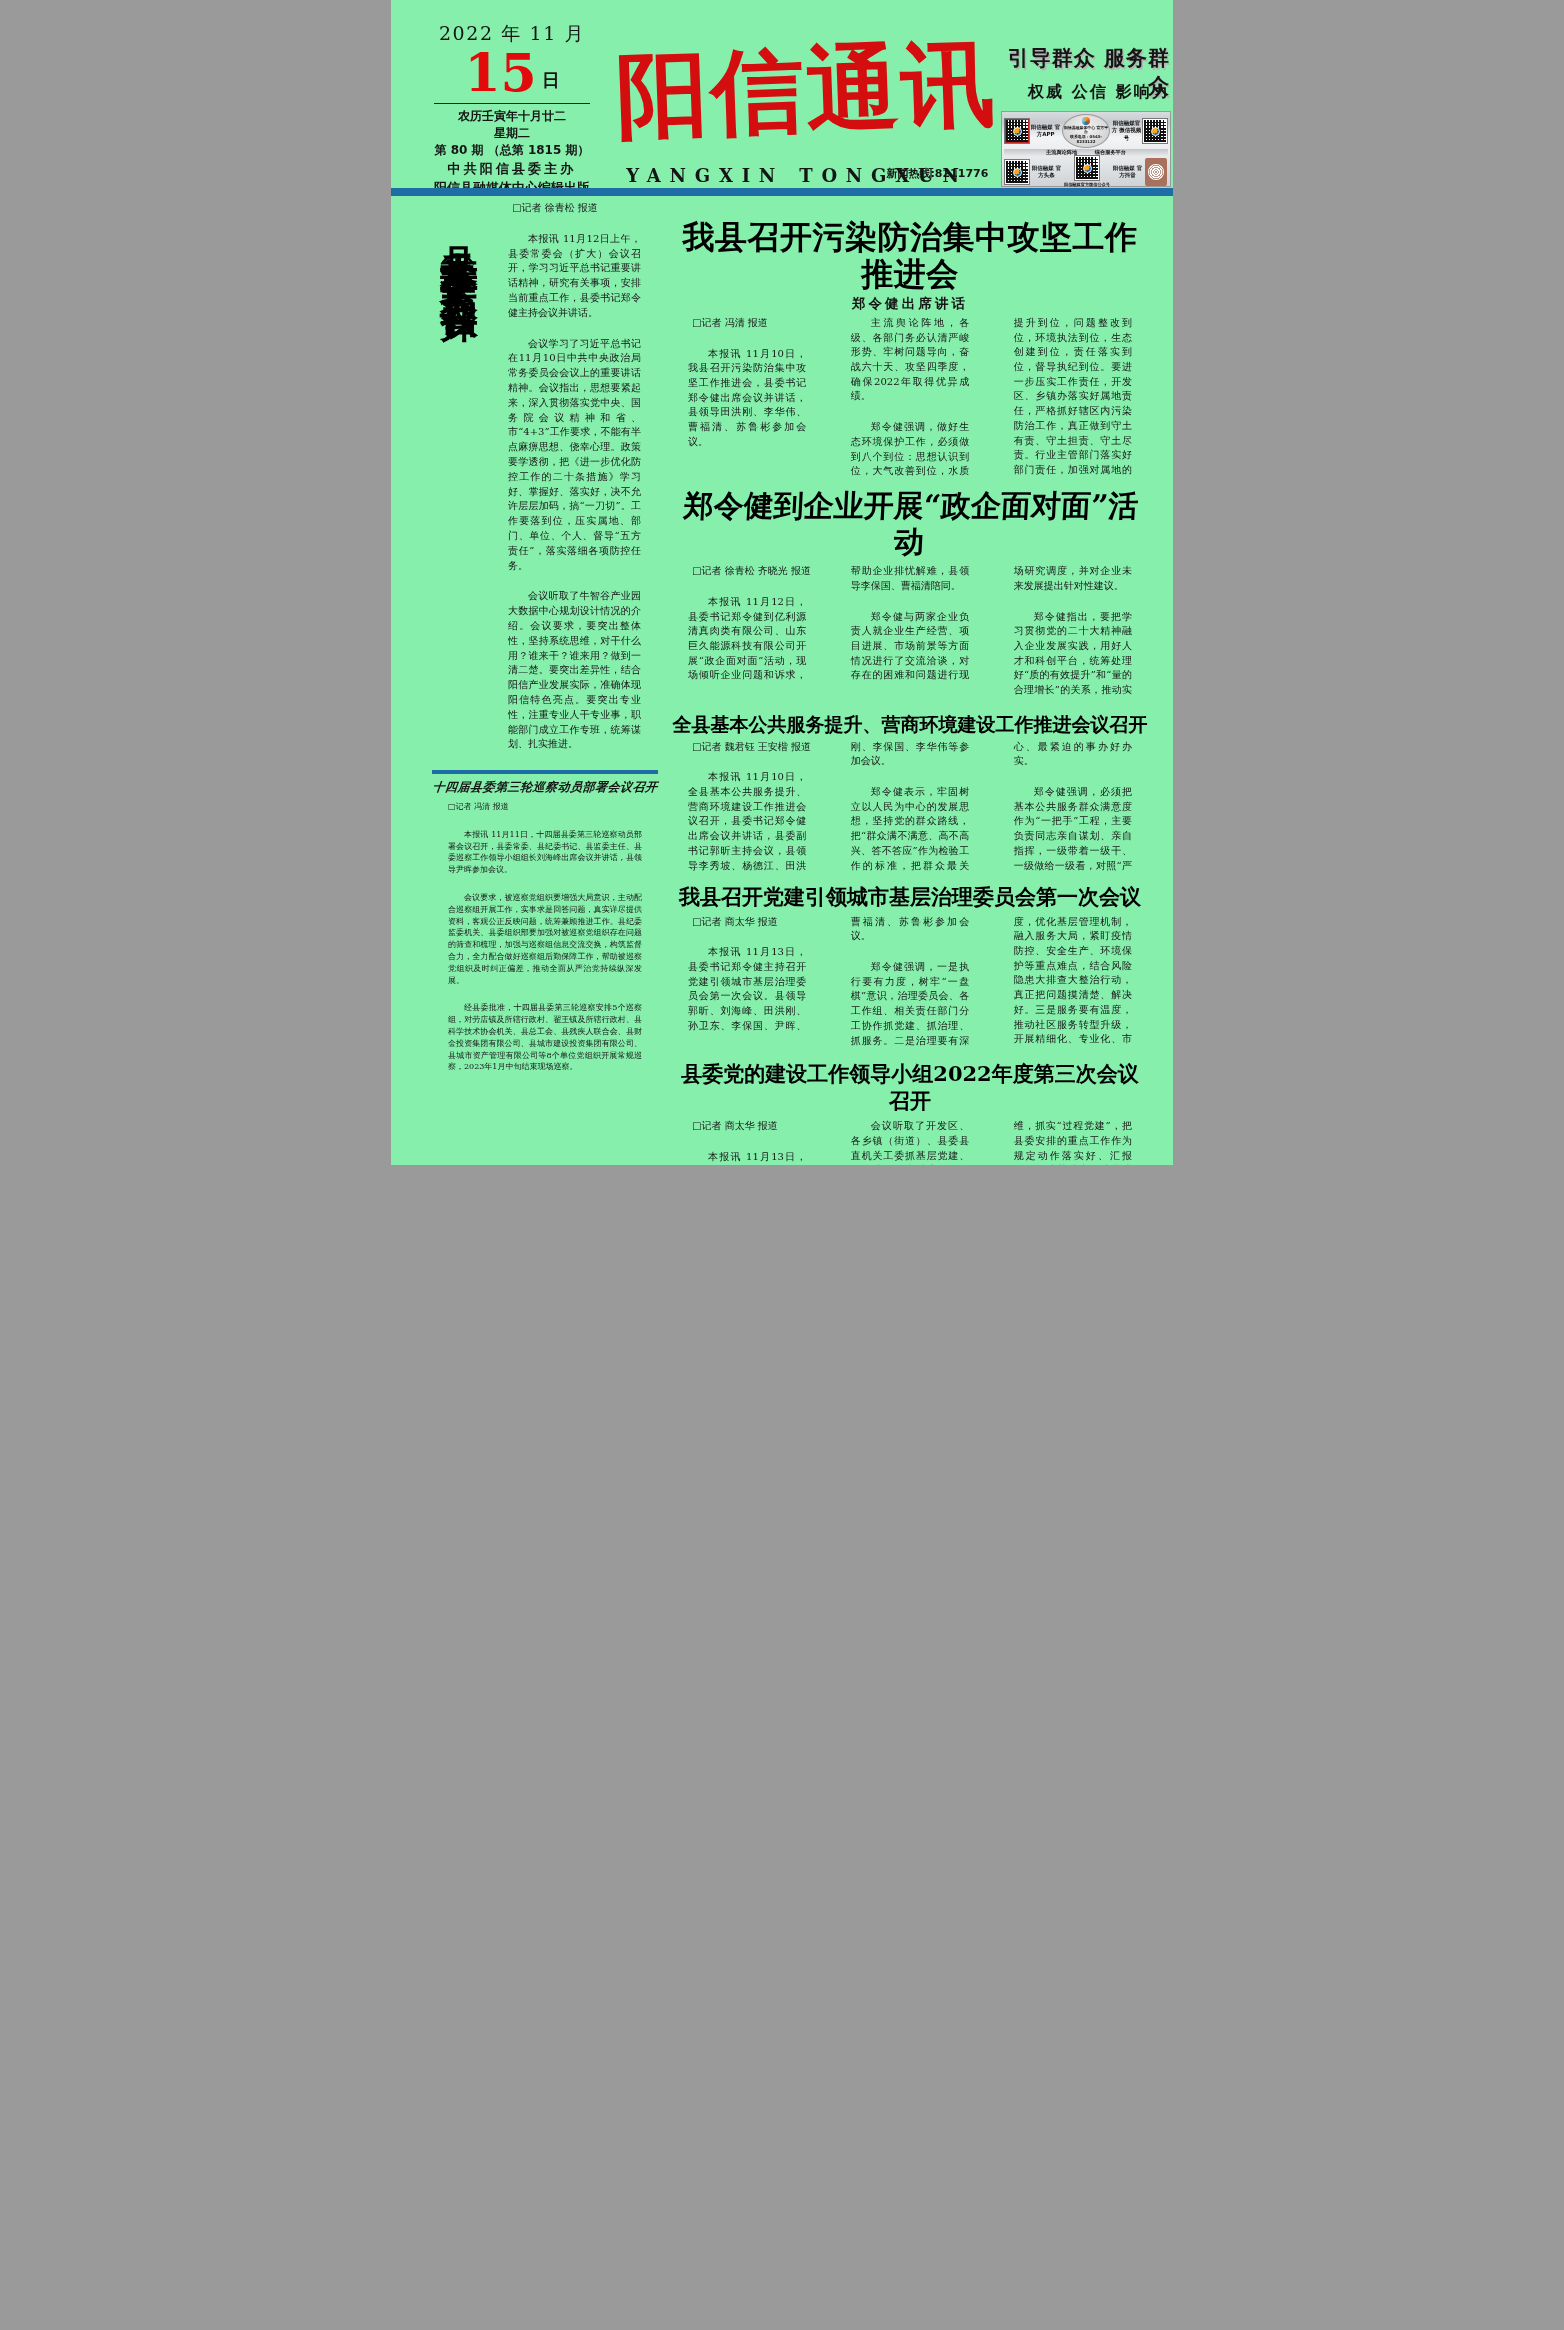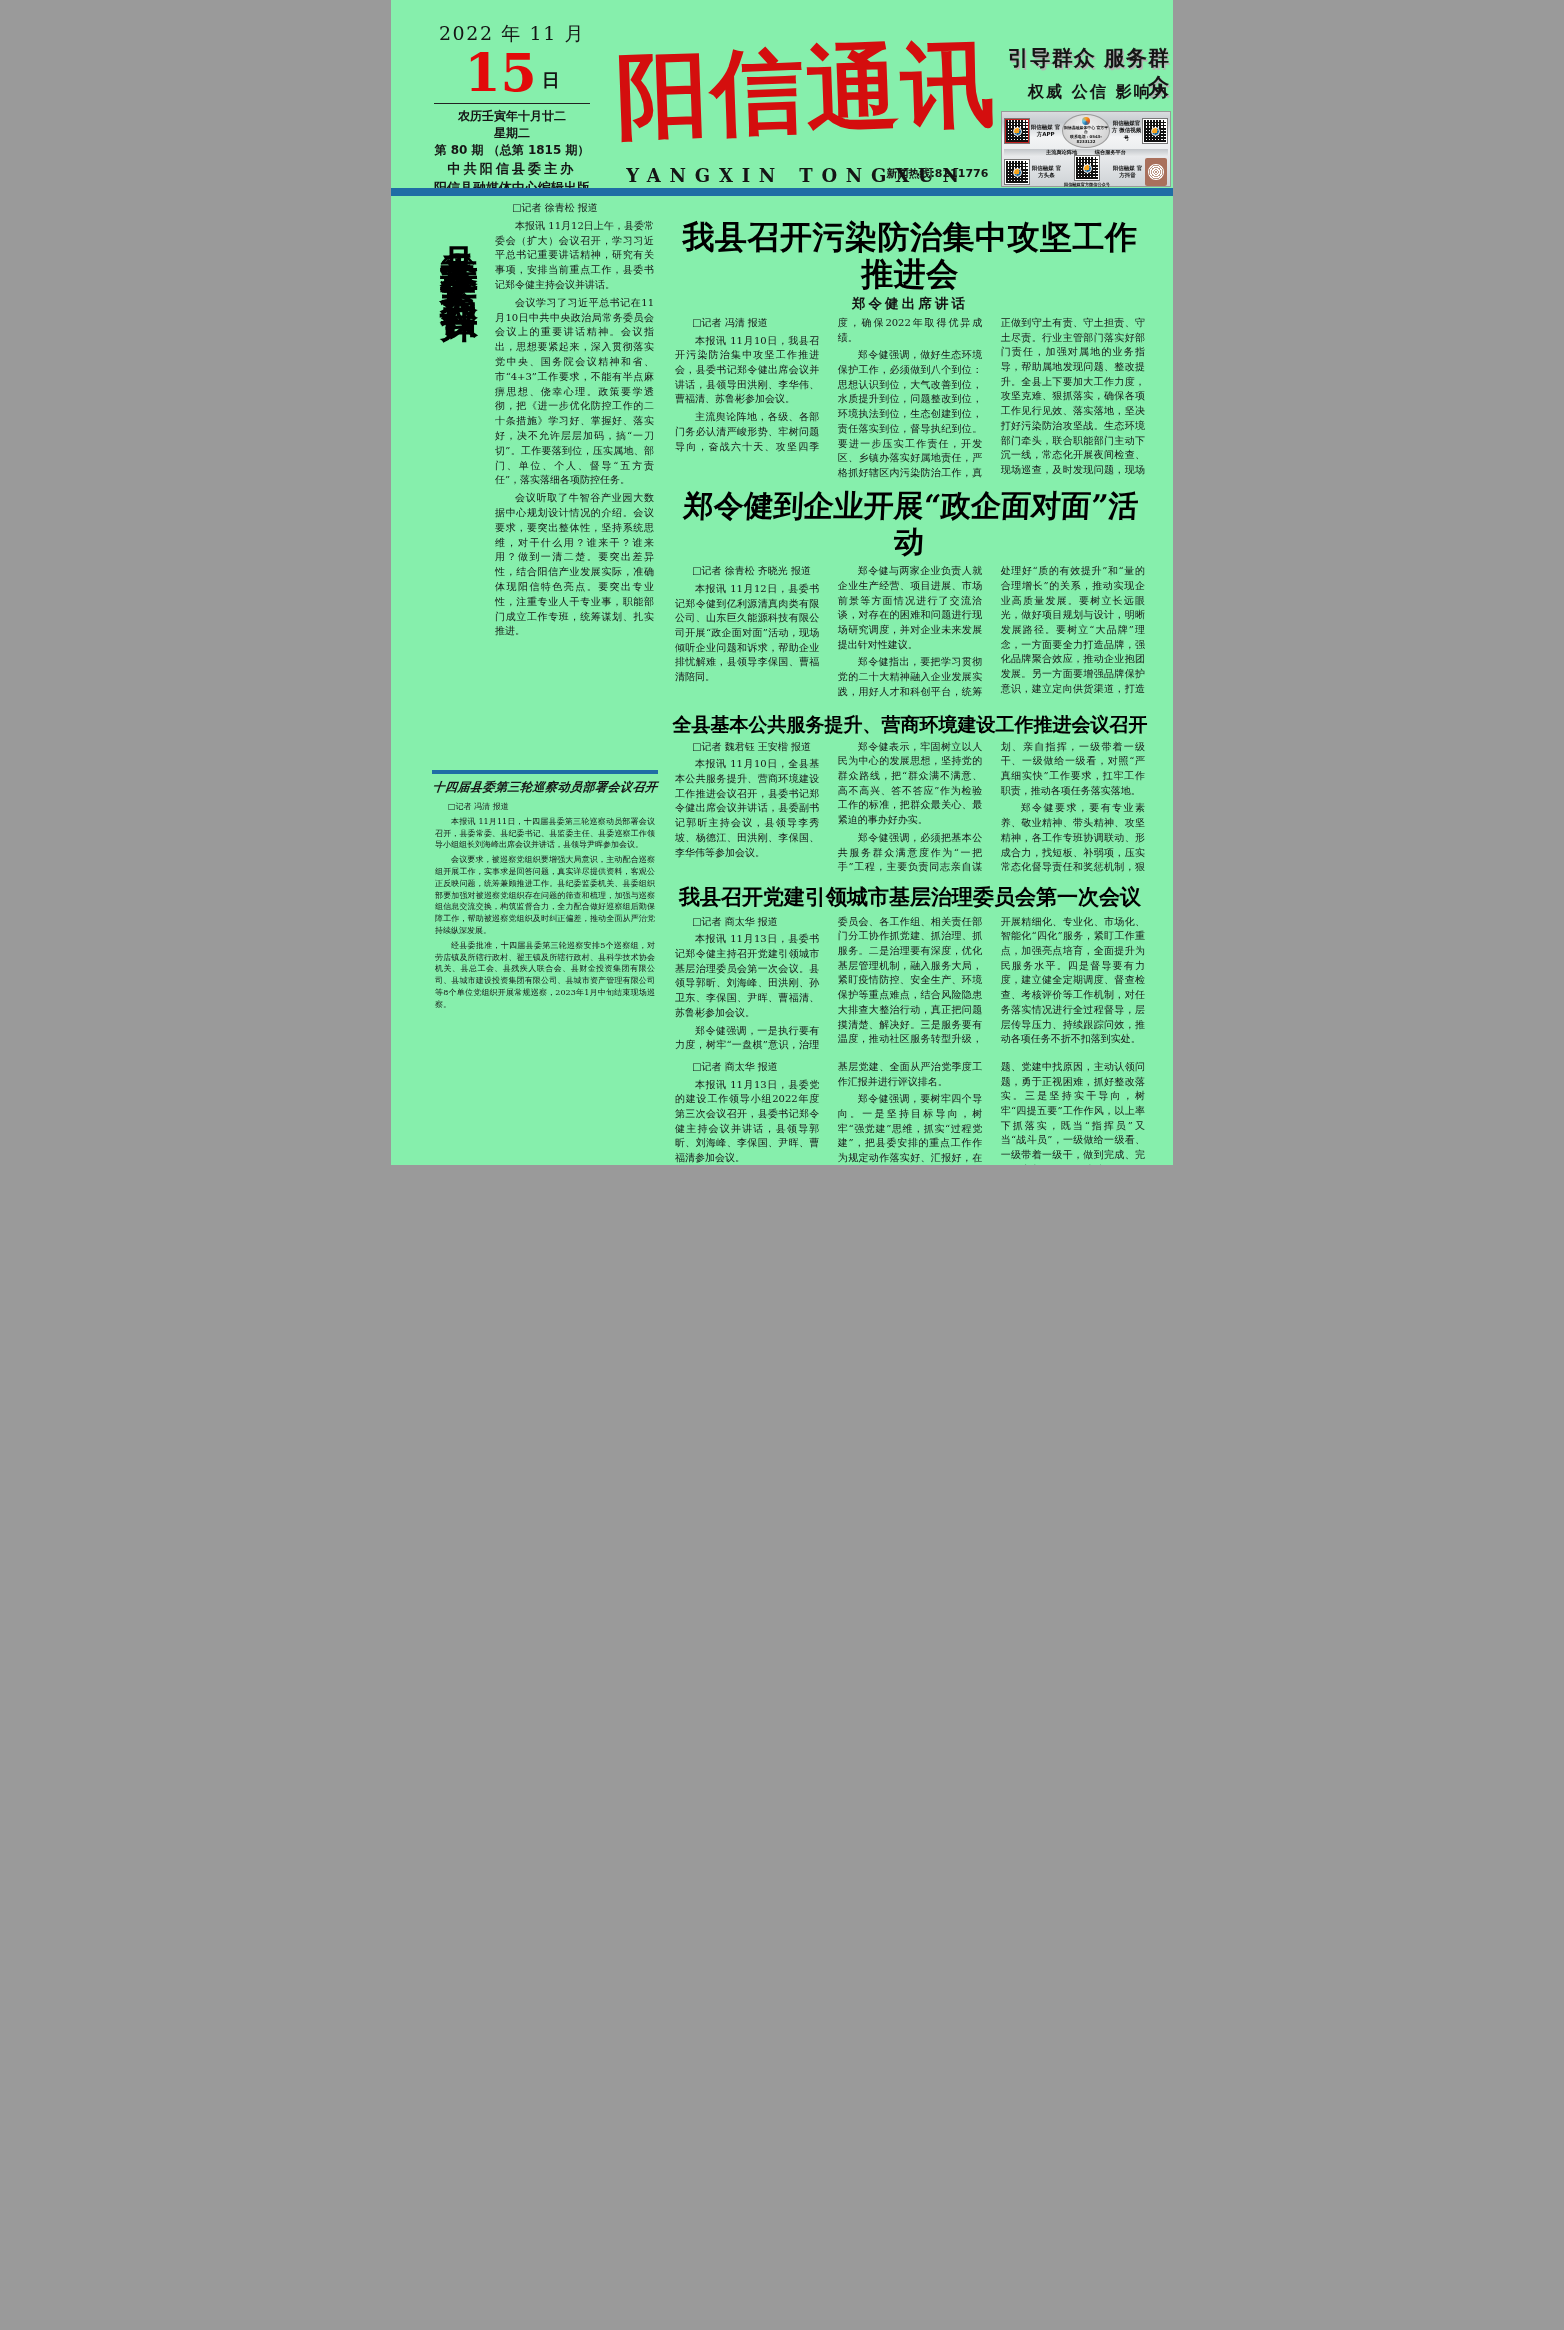--- a/index.html
+++ b/index.html
@@ -61,21 +61,21 @@
   .blue-bar{position:absolute;left:0;top:188px;width:782px;height:7.8px;background:#1f6da5;}
 
   
   .left-col{position:absolute;left:41px;top:201px;width:226px;}
   .left-article{position:relative;height:566px;overflow:hidden;}
   .v-headline{position:absolute;left:0;top:14.6px;writing-mode:vertical-rl;
         font-family:"DejaVu Sans","Liberation Sans",sans-serif;font-weight:900;
         font-size:38px;line-height:54px;letter-spacing:5.2px;color:#000;}
   .left-body{margin-left:60px;width:165px;font-size:10px;line-height:14.8px;text-align:justify;}
   .byline{text-indent:2em;margin:0 0 1px 0;font-size:inherit;}
-  .para{margin:3px;text-indent:2em;}
+  .para{margin:16px;text-indent:2em;}
 
   .blue-divider{height:3.6px;background:#1f6da5;margin:3.1px 0 5.2px 0;}
 
   .lb-headline{font-style:italic;font-weight:900;font-size:12px;letter-spacing:0.5px;
         text-align:center;transform:skewX(-6deg);margin:3.1px 0 5.2px 0;}
   .lb-body{font-size:8px;line-height:11.8px;text-align:justify;height:316px;overflow:hidden;}
   .lb-body .byline{font-size:8px;}
 
   
   .right-region{position:absolute;left:281px;top:201px;width:476px;}
@@ -227,20 +227,21 @@
       <h2 class="h-serif">我县召开党建引领城市基层治理委员会第一次会议</h2>
       <div class="cols">
         <p class="byline">□记者 商太华 报道</p>
 
       <p class="para">本报讯 11月13日，县委书记郑令健主持召开党建引领城市基层治理委员会第一次会议。县领导郭昕、刘海峰、田洪刚、孙卫东、李保国、尹晖、曹福清、苏鲁彬参加会议。</p>
           <p class="para">郑令健强调，一是执行要有力度，树牢“一盘棋”意识，治理委员会、各工作组、相关责任部门分工协作抓党建、抓治理、抓服务。二是治理要有深度，优化基层管理机制，融入服务大局，紧盯疫情防控、安全生产、环境保护等重点难点，结合风险隐患大排查大整治行动，真正把问题摸清楚、解决好。三是服务要有温度，推动社区服务转型升级，开展精细化、专业化、市场化、智能化“四化”服务，紧盯工作重点，加强亮点培育，全面提升为民服务水平。四是督导要有力度，建立健全定期调度、督查检查、考核评价等工作机制，对任务落实情况进行全过程督导，层层传导压力、持续跟踪问效，推动各项任务不折不扣落到实处。</p>
         </div>
     </section>
 
     <section class="article art5">
+      <h2 class="h-serif">县委党的建设工作领导小组2022年度第三次会议召开</h2>
       <div class="cols">
         <p class="byline">□记者 商太华 报道</p>
 
       <p class="para">本报讯 11月13日，县委党的建设工作领导小组2022年度第三次会议召开，县委书记郑令健主持会议并讲话，县领导郭昕、刘海峰、李保国、尹晖、曹福清参加会议。</p>
           <p class="para">会议听取了开发区、各乡镇（街道）、县委县直机关工委抓基层党建、全面从严治党季度工作汇报并进行评议排名。</p>
           <p class="para">郑令健强调，要树牢四个导向。一是坚持目标导向，树牢“强党建”思维，抓实“过程党建”，把县委安排的重点工作作为规定动作落实好、汇报好，在此基础上打造党建特色品牌。二是坚持问题导向，在工作中找问题、党建中找原因，主动认领问题，勇于正视困难，抓好整改落实。三是坚持实干导向，树牢“四提五要”工作作风，以上率下抓落实，既当“指挥员”又当“战斗员”，一级做给一级看、一级带着一级干，做到完成、完好、完美。四是坚持结果导向，坚持“人民至上”，日常抓、抓日常，扎实做好基础工作，提升工作主动性和韧劲，守牢疫情防控等“一排底线”，不断提升群众满意度。</p>
         </div>
     </section>
 
   </div>

